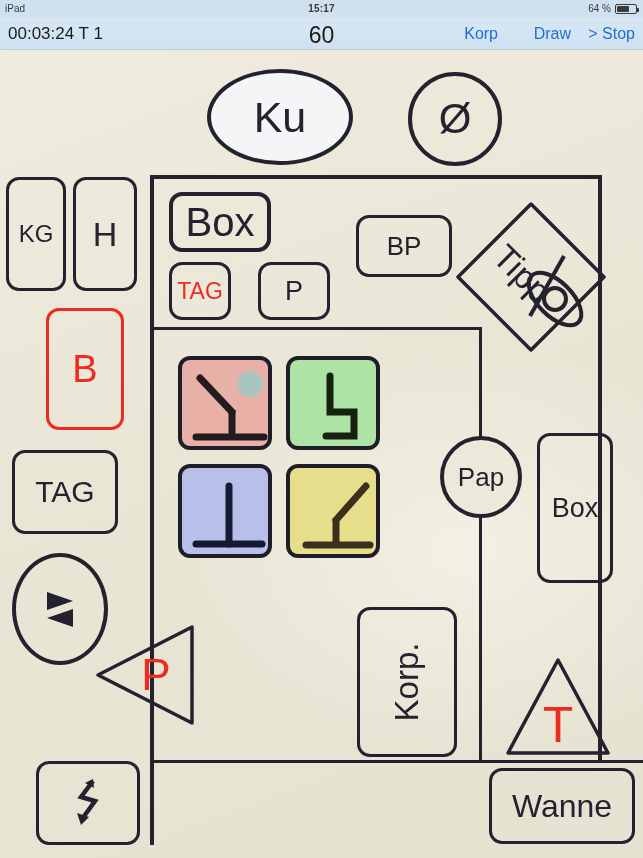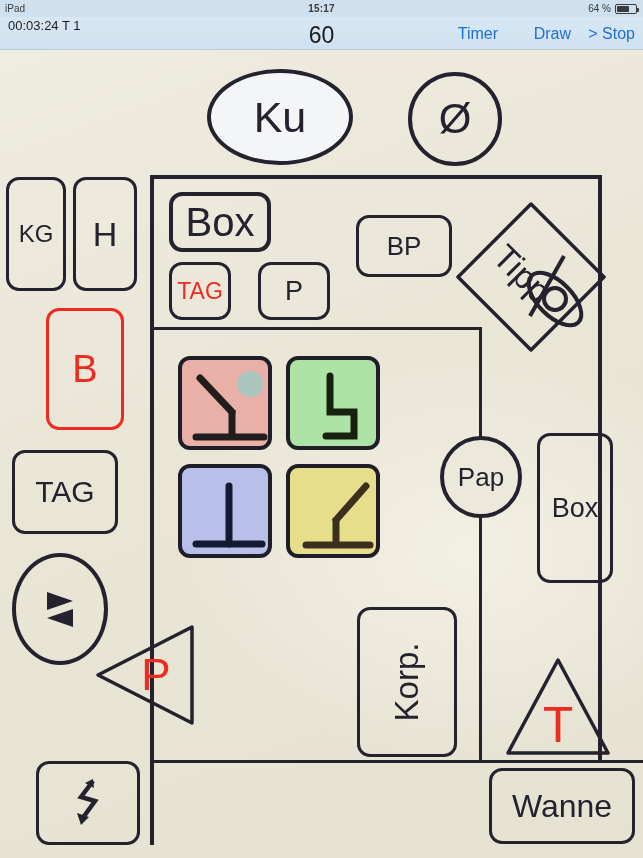--- a/index.html
+++ b/index.html
@@ -42,22 +42,22 @@
   .battery > i { display: block; height: 100%; background: #3b3b3b; border-radius: 1px; }
 
   
   .toolbar {
     position: absolute; left: 0; top: 17px;
     width: 643px; height: 33px;
     background: linear-gradient(#d7e7f4, #cfe1f1);
     border-bottom: 1px solid #b9cddd;
   }
   .tb-timecode {
-    position: absolute; left: 8px; top: 1px;
-    font-size: 13px; color: #1b1b1b;
+    position: absolute; left: 8px; top: 7px;
+    font-size: 17px; color: #1b1b1b;
   }
   .tb-score {
     position: absolute; left: 0; top: 5px; width: 643px;
     text-align: center; font-size: 23px; color: #1b1b1b;
   }
   .tb-btn {
     position: absolute; top: 8px;
     font-size: 16px; color: #1f6fd0;
     cursor: pointer; white-space: nowrap;
   }
@@ -131,21 +131,21 @@
       <span>64 %</span>
       <span class="battery">
           <i id="batt-fill" style="width: 64%;"></i>
         </span>
     </span>
   </div>
 
   <div class="toolbar">
     <span class="tb-timecode">00:03:24  T 1</span>
     <span class="tb-score">60</span>
-    <span class="tb-btn tb-timer">Timer</span>
+    <span class="tb-btn tb-timer">Korp</span>
     <span class="tb-btn tb-draw">Draw</span>
     <span class="tb-btn tb-stop">&gt; Stop</span>
   </div>
 
   <div class="board">
 
     <div class="ln" style="left:150px; top:125px; width:452px; height:3.5px;"></div>
 
     <div class="ln" style="left:150px; top:125px; width:3.5px; height:670px;"></div>
 

